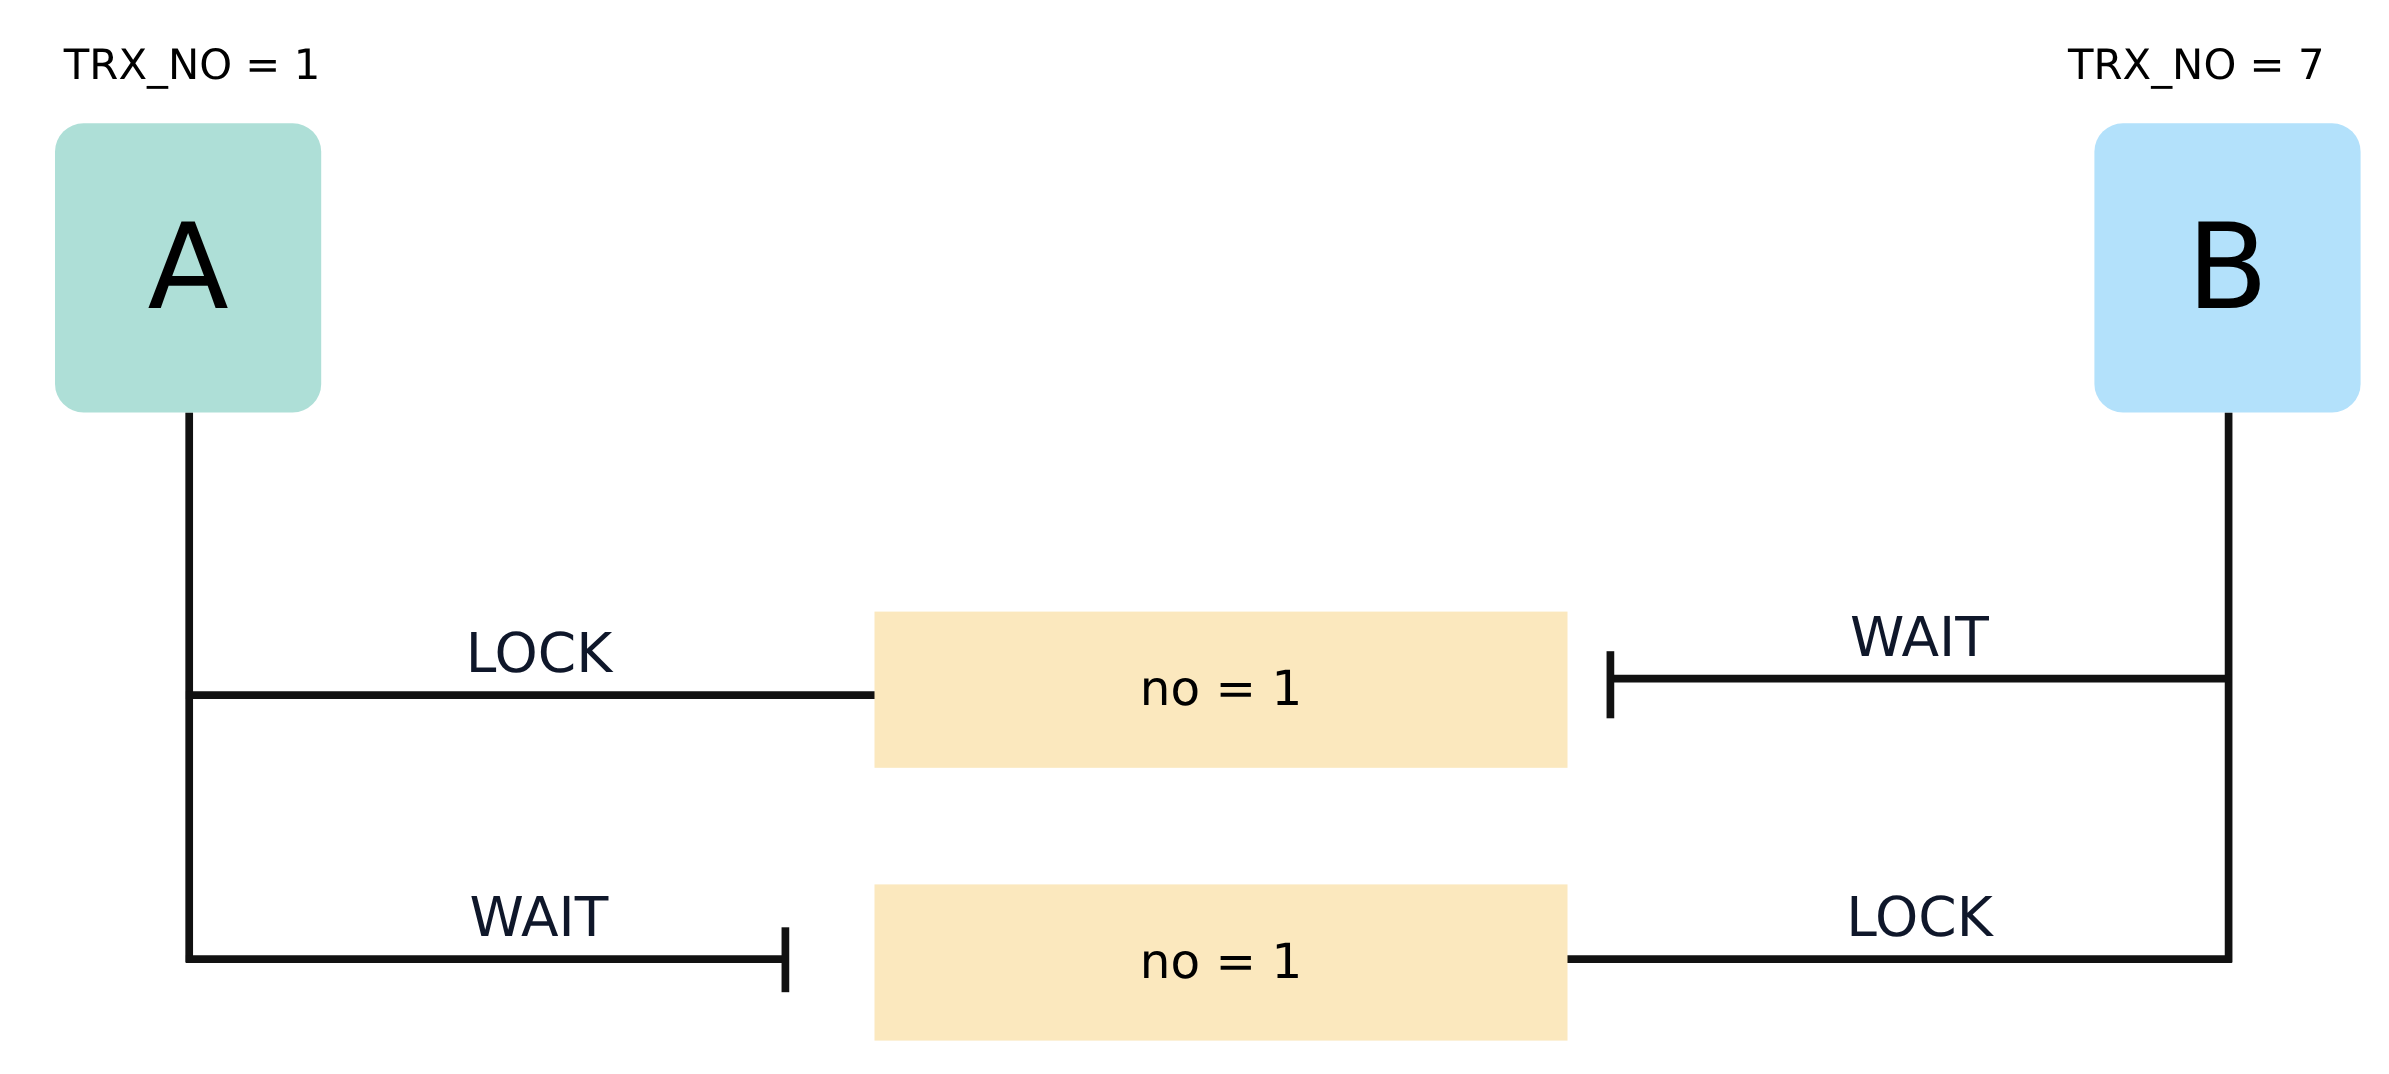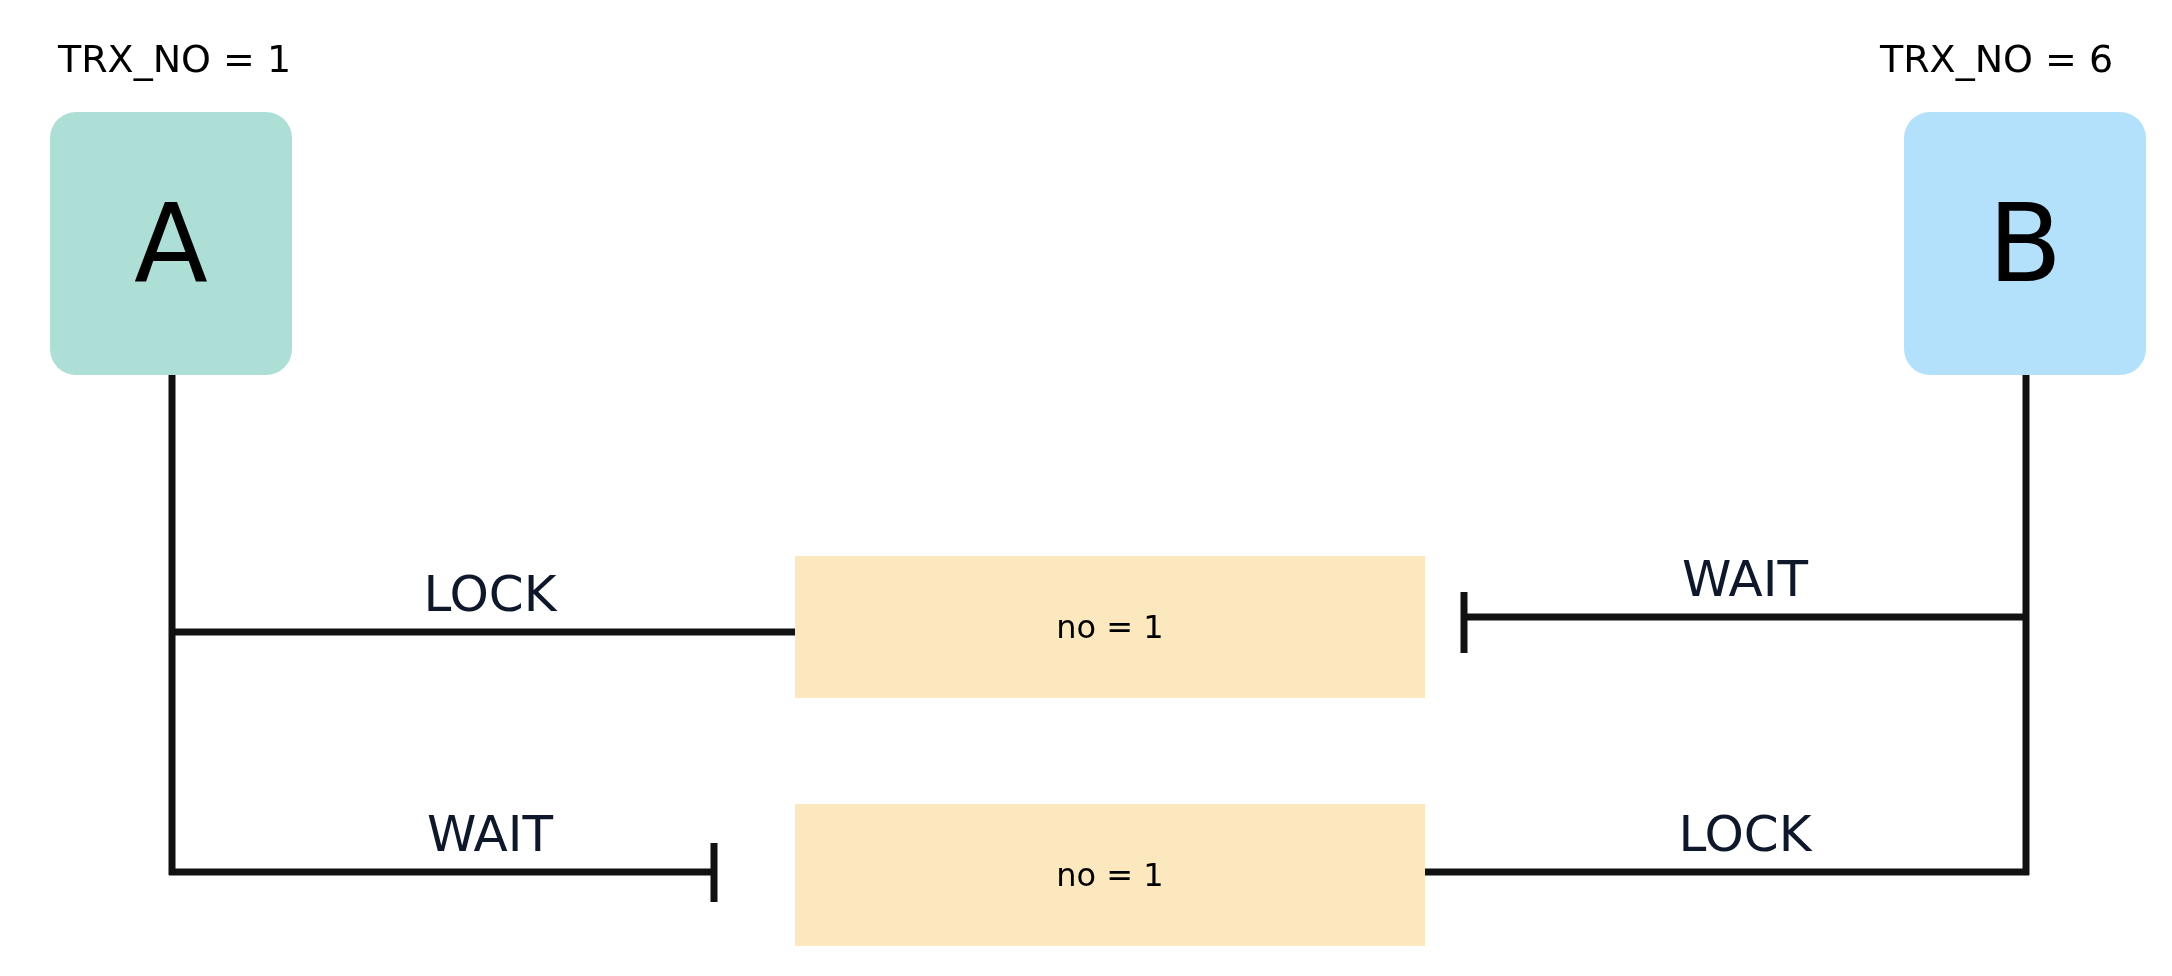--- a/index.html
+++ b/index.html
@@ -53,21 +53,21 @@
     line-height: 1;
   }
   .res-box {
     position: absolute;
     display: flex;
     align-items: center;
     justify-content: center;
   }
   .res-label {
     font-family: "DejaVu Sans", sans-serif;
-    font-size: 32px;
+    font-size: 44px;
     font-weight: 400;
     color: #000000;
     white-space: nowrap;
     line-height: 1;
     user-select: none;
   }
   .edge-label {
     position: absolute;
     font-family: "DejaVu Sans", sans-serif;
     font-size: 50px;
@@ -98,21 +98,21 @@
     <line x1="714" y1="843" x2="714" y2="902" stroke="#111111" stroke-width="7" stroke-linecap="butt"></line>
 
     <line x1="1420" y1="872" x2="2029" y2="872" stroke="#111111" stroke-width="7" stroke-linecap="butt"></line>
   </svg>
 
   <div class="node-caption" style="left:58px; top:40px;">TRX_NO = 1</div>
   <div class="node-box" style="left:50px; top:112px; width:242px; height:263px; background:#aedfd7;">
     <span class="node-letter">A</span>
   </div>
 
-  <div class="node-caption" style="left:1880px; top:40px;">TRX_NO = 6</div>
+  <div class="node-caption" style="left:1880px; top:40px;">TRX_NO = 7</div>
   <div class="node-box" style="left:1904px; top:112px; width:242px; height:263px; background:#b3e1fb;">
     <span class="node-letter">B</span>
   </div>
 
   <div class="res-box" style="left:795px; top:556px; width:630px; height:142px; background:#fbe8be;">
     <span class="res-label">no = 1</span>
   </div>
 
   <div class="res-box" style="left:795px; top:804px; width:630px; height:142px; background:#fbe8be;">
     <span class="res-label">no = 1</span>

